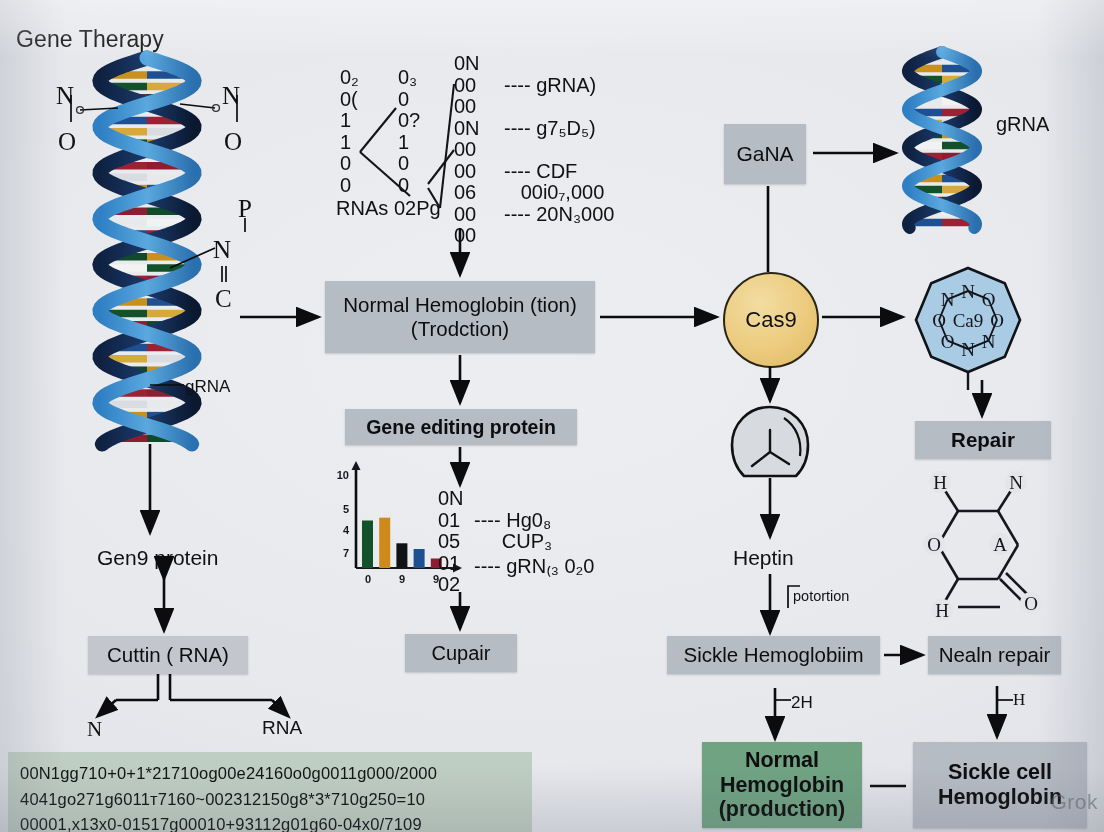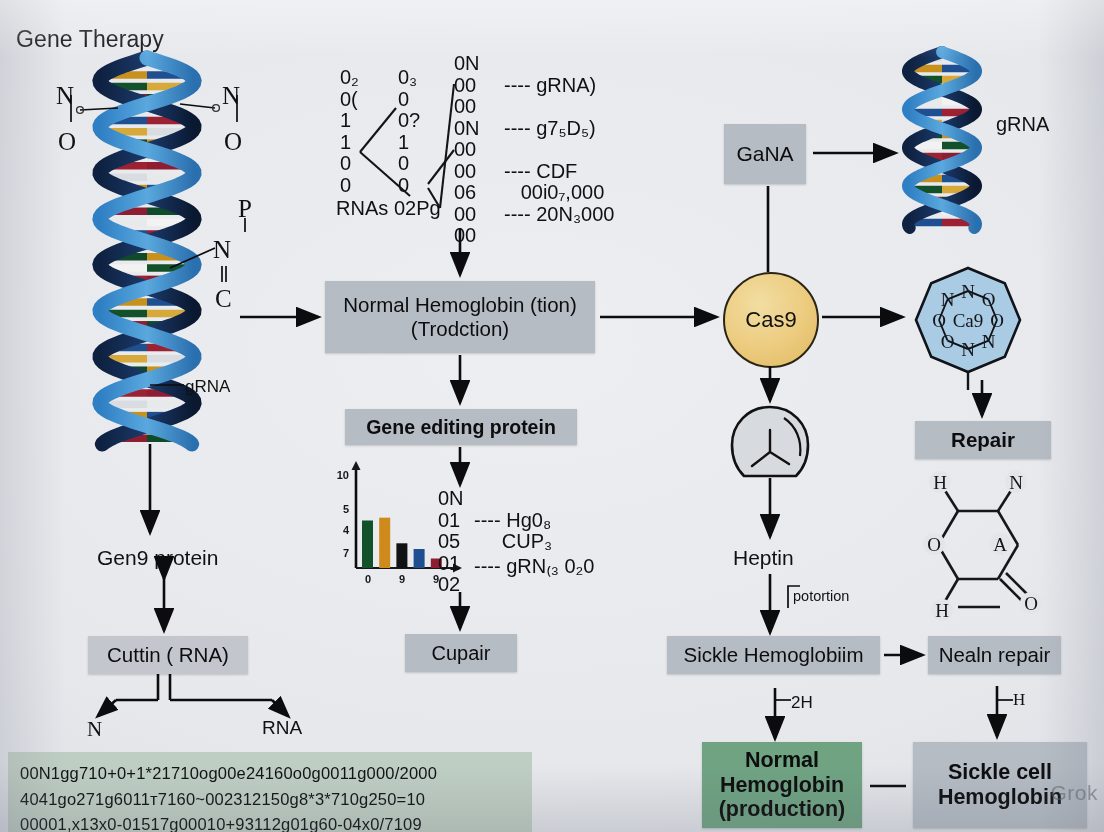--- a/index.html
+++ b/index.html
@@ -26,21 +26,21 @@
   }
   .box.light{background:#c3c7cd;}
   .box.green{background:#6fa382;}
   .lbl{position:absolute;color:#111;white-space:pre;}
   .title{font-size:23px;font-weight:400;letter-spacing:.1px;}
   svg{position:absolute;left:0;top:0;overflow:visible;}
   .ln{stroke:#0c0c0e;stroke-width:2.6;fill:none;}
   .ln-thin{stroke:#0c0c0e;stroke-width:1.7;fill:none;}
   .chem{stroke:#15171c;stroke-width:2.6;fill:none;}
   .chemtxt{font-family:"Liberation Serif",serif;font-size:19px;fill:#15171c;}
-  .watermark{position:absolute;right:6px;bottom:27px;color:rgba(90,95,105,.55);
+  .watermark{position:absolute;right:6px;bottom:18px;color:rgba(90,95,105,.55);
     font-size:21px;letter-spacing:.5px;}
   .chartlabel{font-size:11px;fill:#15171c;font-family:"Liberation Sans",sans-serif;font-weight:bold;}
   .codeblock{
     position:absolute;background:#bfcec3;color:#101214;
     font-size:16.5px;line-height:1.55;letter-spacing:.2px;
     padding:9px 12px 10px 12px;white-space:pre;
   }
 </style>
 </head>
 <body>

